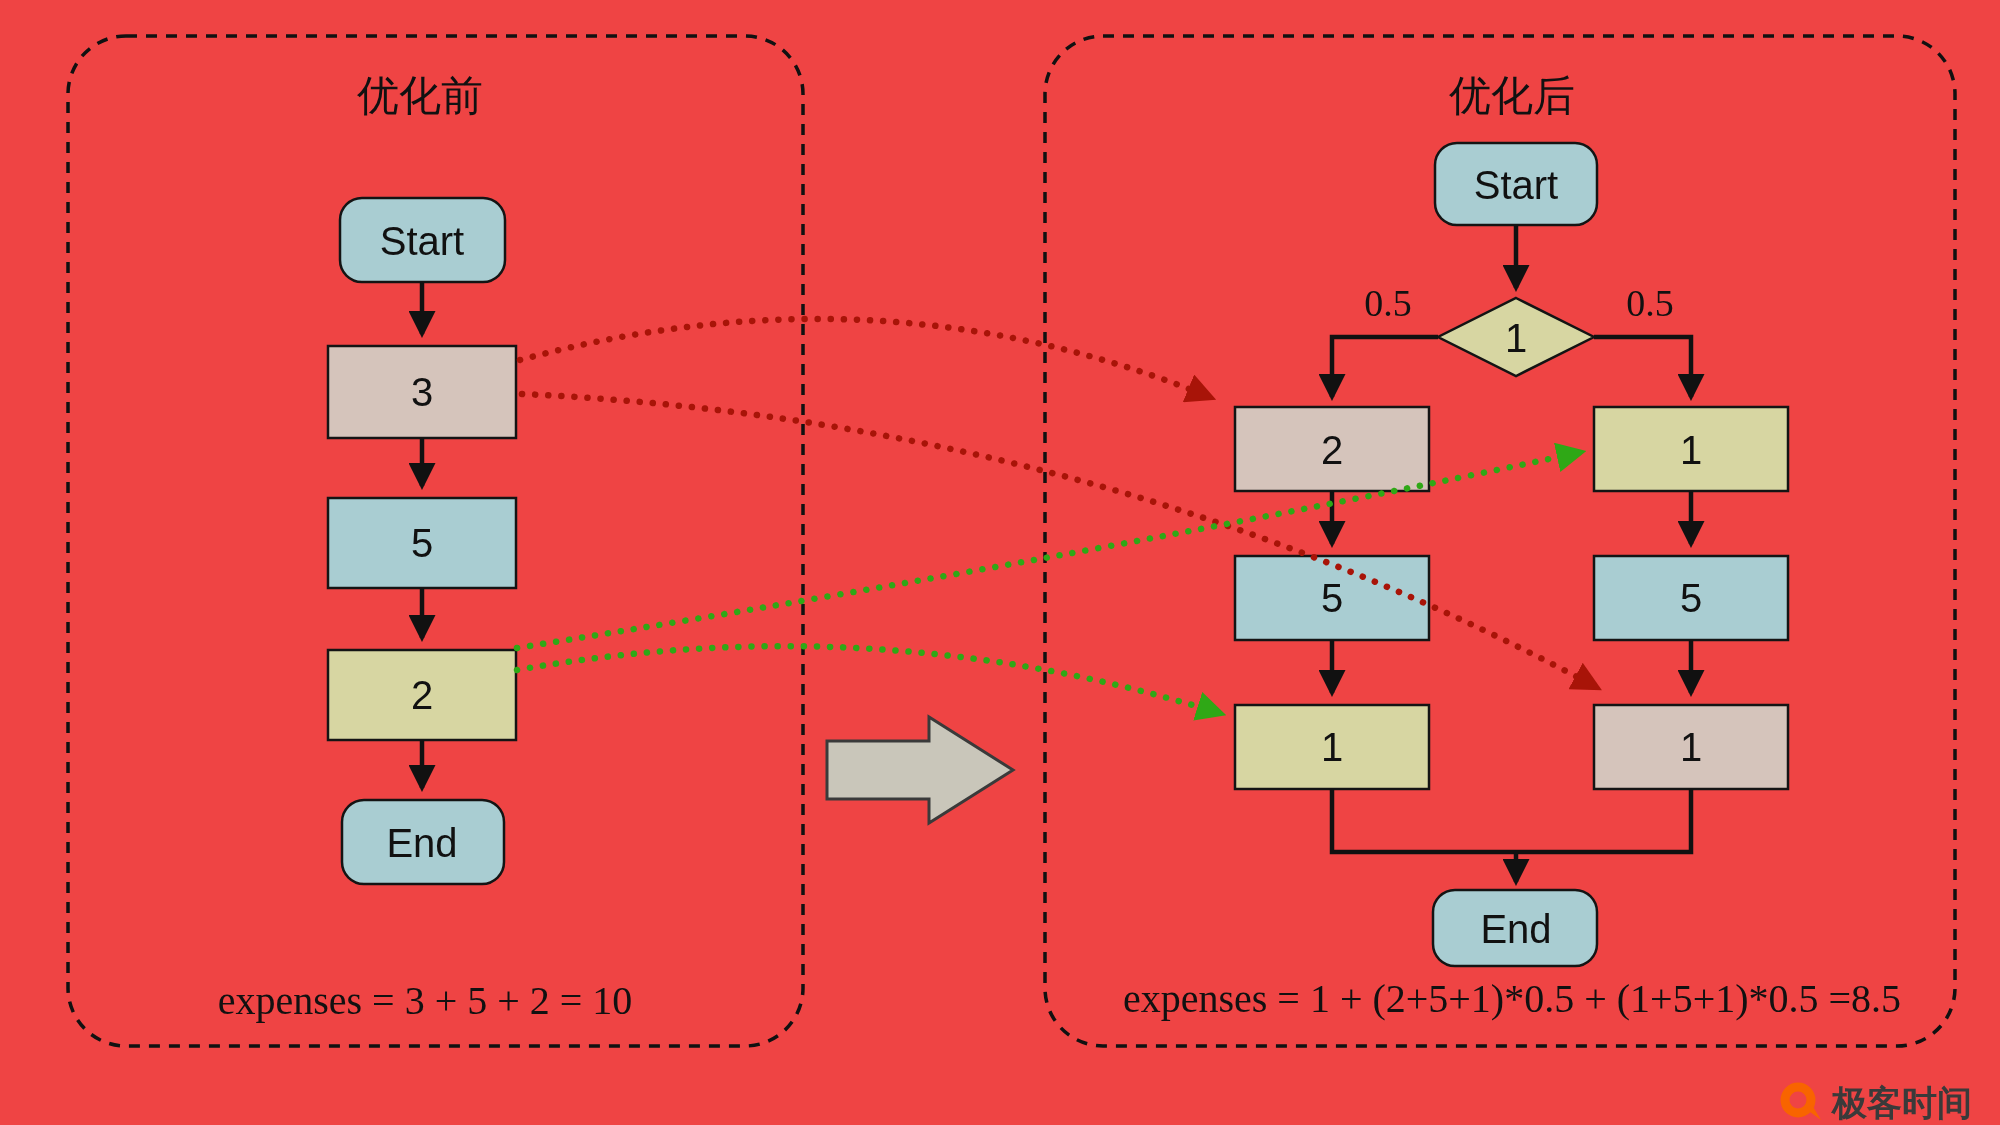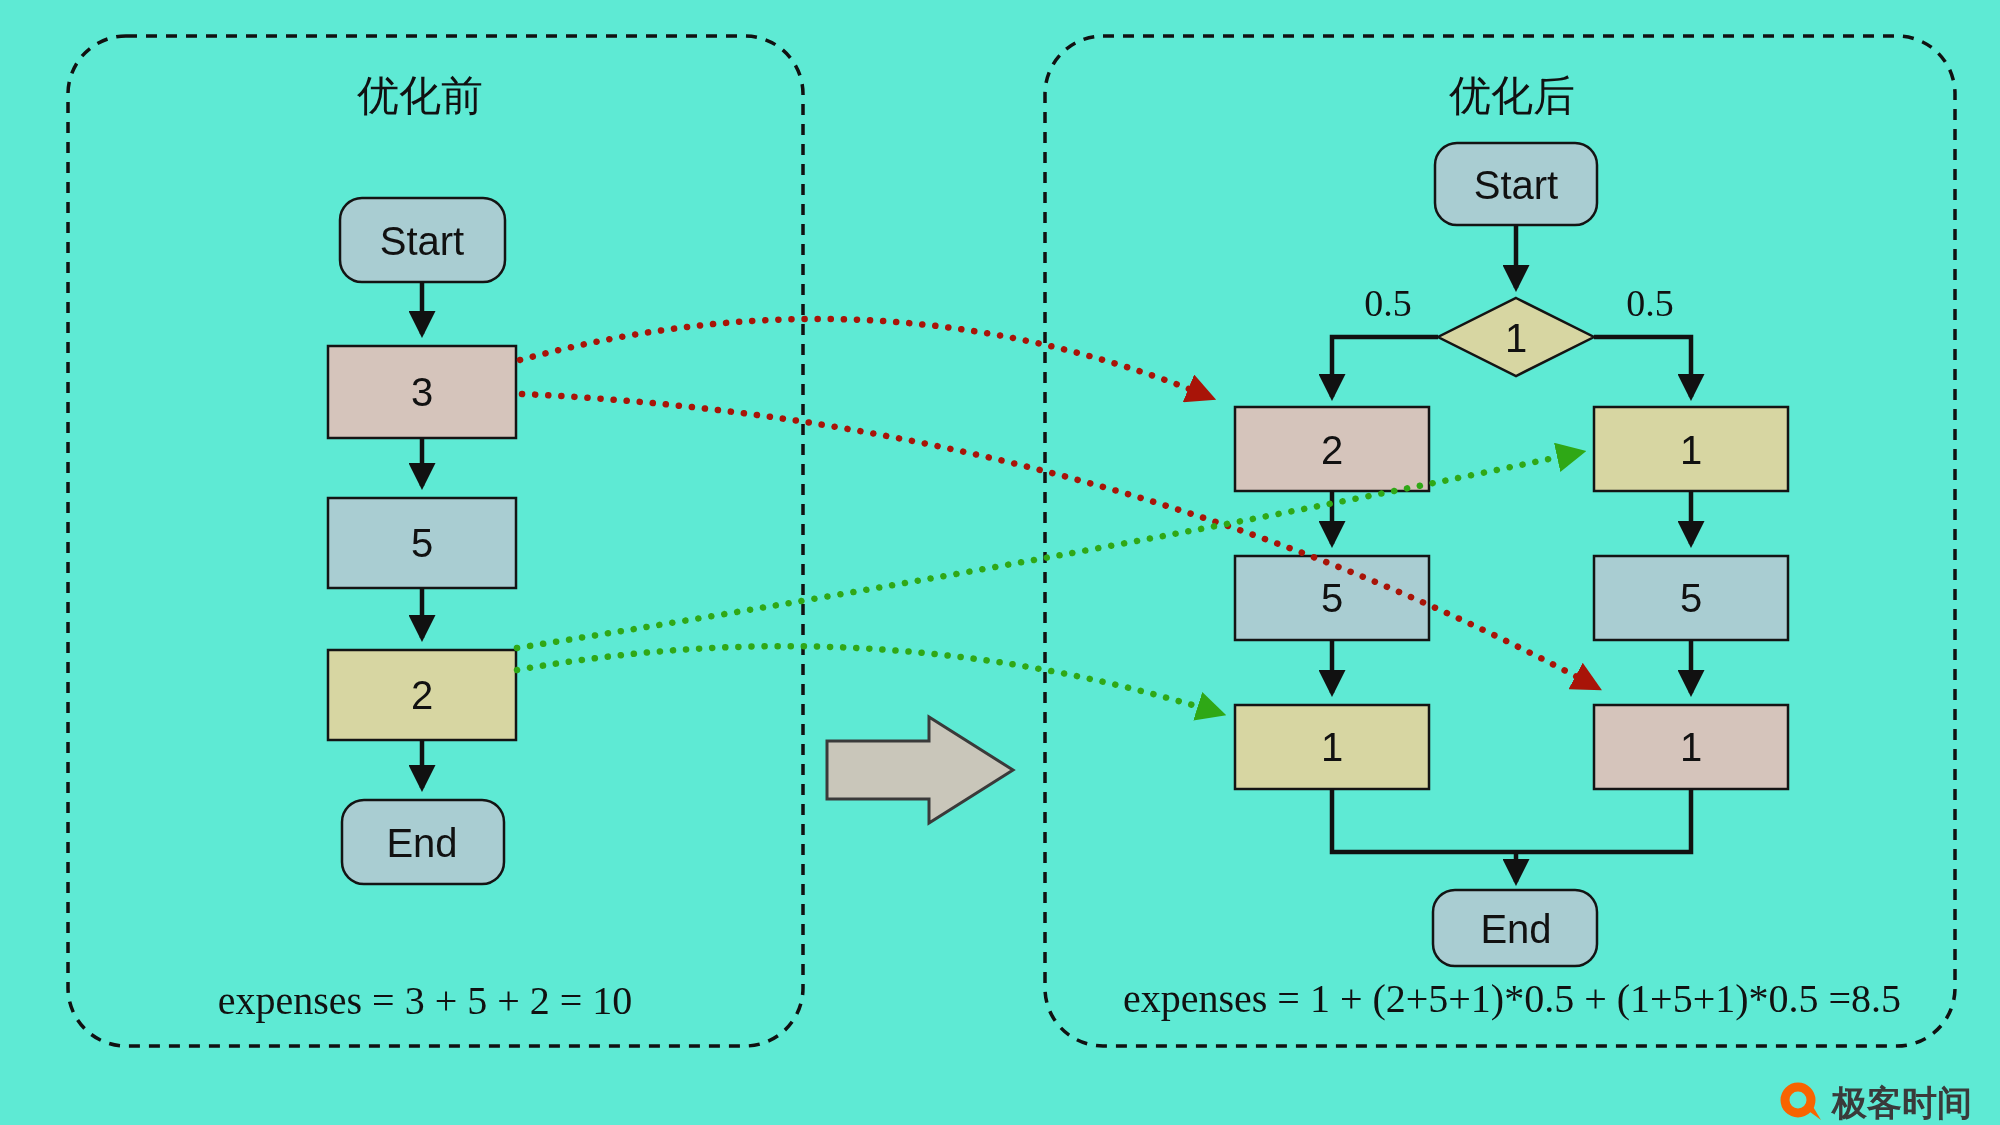--- a/index.html
+++ b/index.html
@@ -1,17 +1,17 @@
 <!DOCTYPE html>
 <html><head>
 <meta charset="utf-8">
 <style>
   html,body{margin:0;padding:0;}
   body{background:#f7f7f2;font-family:"Liberation Sans",sans-serif;}
-  .canvas{position:relative;width:2000px;height:1125px;background:#5eead4;overflow:hidden;}
+  .canvas{position:relative;width:2000px;height:1125px;background:#ef4444;overflow:hidden;}
   svg{display:block;}
   text{user-select:none;}
   .node-label{font-family:"Liberation Sans",sans-serif;font-size:40px;fill:#111;}
   .title-label{font-family:"Liberation Sans",sans-serif;font-size:42px;fill:#111;}
   .formula-label{font-family:"Liberation Serif","DejaVu Serif",serif;font-size:40px;fill:#111;}
   .prob-label{font-family:"Liberation Serif","DejaVu Serif",serif;font-size:38px;fill:#111;}
   .brand-label{font-family:"Liberation Sans",sans-serif;font-size:35px;font-weight:600;fill:#3a3a3a;}
 </style>
 </head>
 <body>

